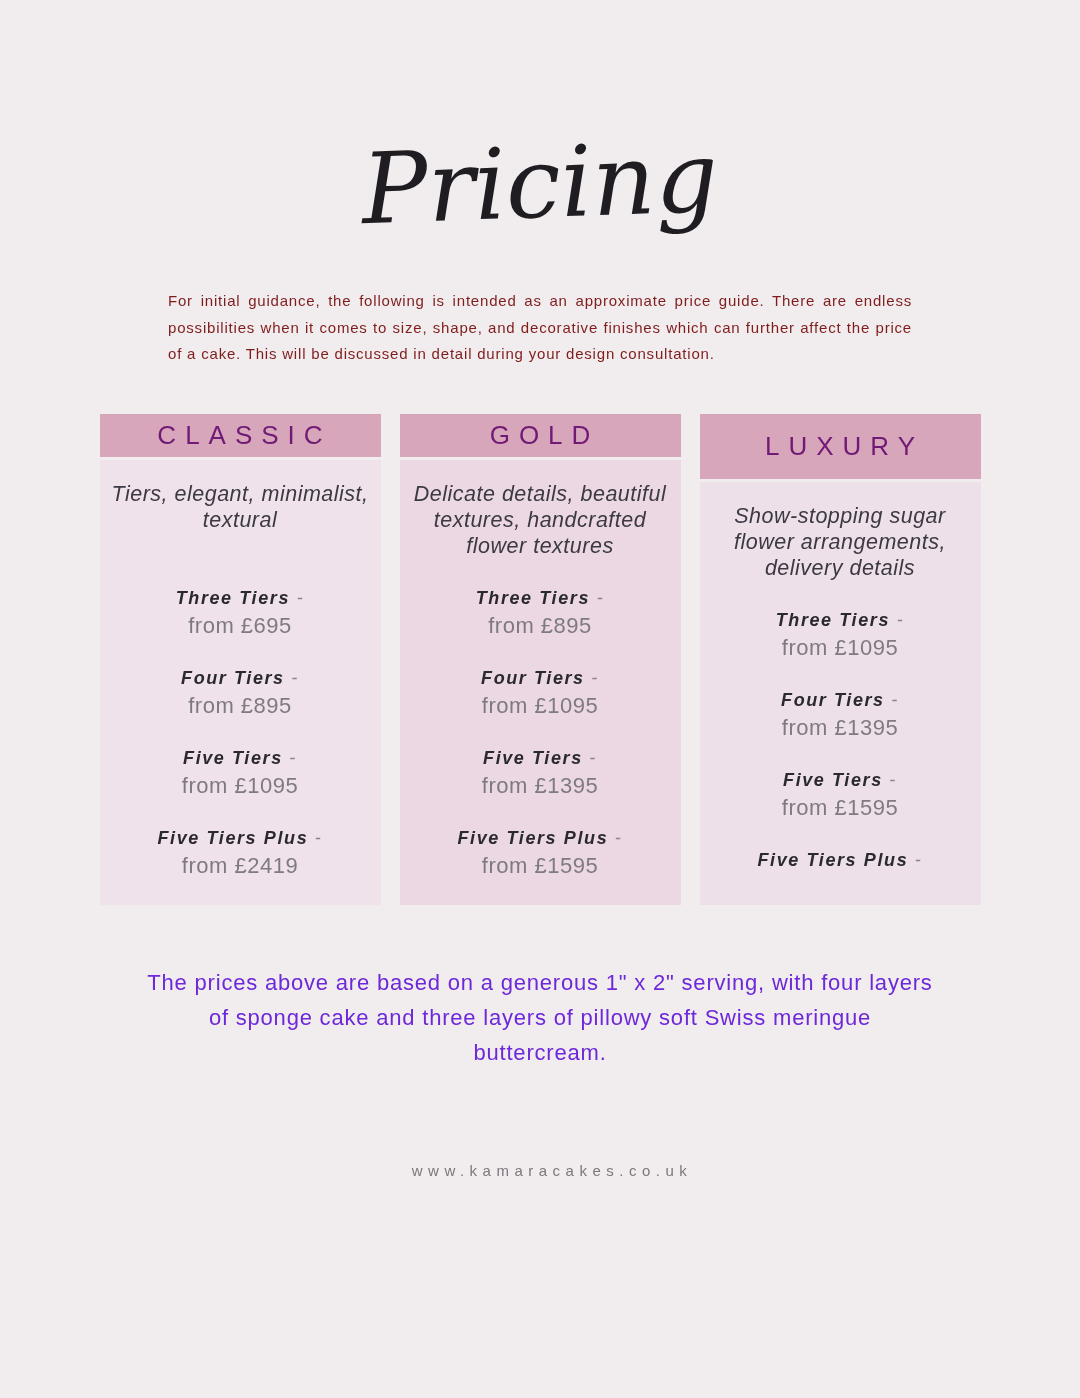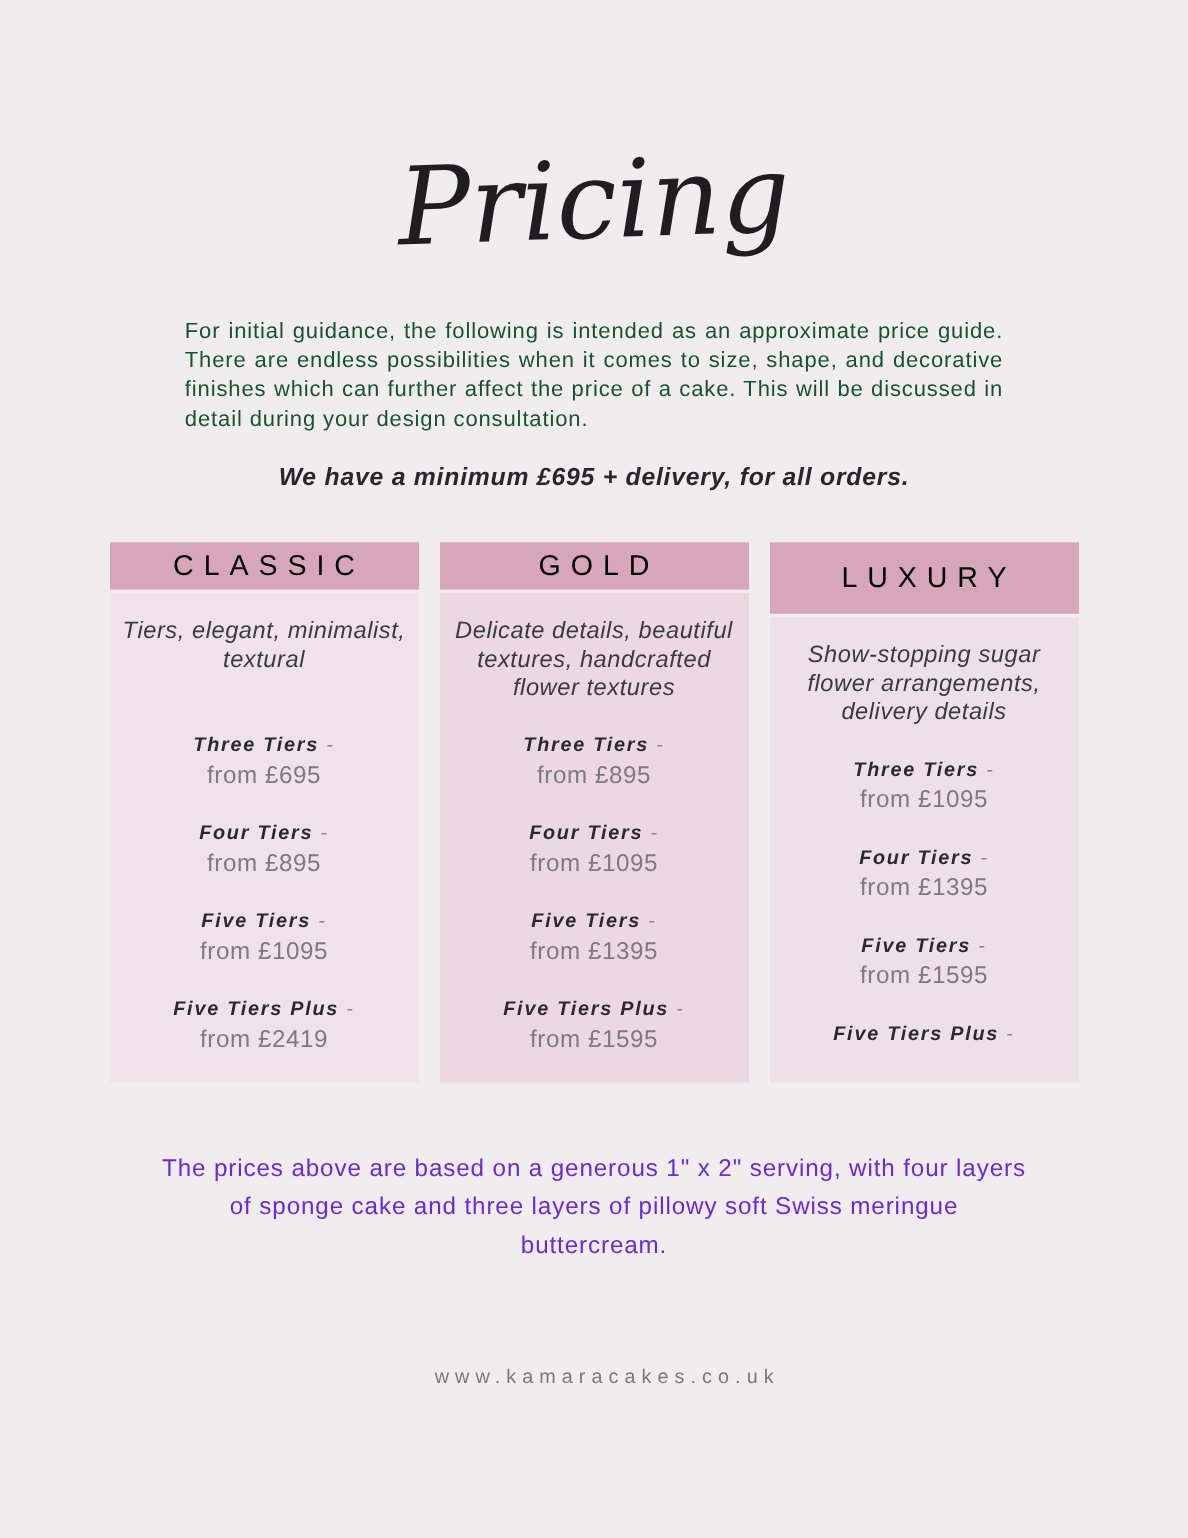--- a/index.html
+++ b/index.html
@@ -22,45 +22,45 @@
     font-weight: 400;
     font-size: 98px;
     line-height: 158px;
     color: #1f1d21;
     transform: rotate(-2deg);
   }
   .intro {
     width: 744px;
     margin: 16px auto 0;
     text-align: justify;
-    font-size: 20px;
+    font-size: 15px;
     line-height: 26.5px;
     letter-spacing: 0.8px;
-    color: #14532d;
+    color: #7f1d1d;
   }
   .minimum {
     margin-top: 27px;
     text-align: center;
     font-size: 22.5px;
     font-weight: bold;
     font-style: italic;
     letter-spacing: 0.7px;
     color: #29272a;
   }
   .columns {
     width: 881px;
     margin: 46px auto 0;
     display: flex;
     gap: 19px;
   }
   .col { flex: 1; display: flex; flex-direction: column; height: 491px; }
   .col-header {
     height: 65px;
     background: #d7a6ba;
-    color: #000000;
+    color: #701a75;
     display: flex;
     align-items: center;
     justify-content: center;
     font-size: 26px;
     letter-spacing: 9px;
     text-indent: 9px;
     margin-bottom: 3px;
     text-align: center;
   }
   .col-body { flex: 1; padding-top: 21px; text-align: center; }
@@ -97,36 +97,35 @@
     margin: 60px auto 0;
     text-align: center;
     font-size: 22px;
     line-height: 35px;
     letter-spacing: 0.8px;
     color: #6d28d9;
   }
   .website {
     margin-top: 92px;
     text-align: center;
-    font-size: 18px;
+    font-size: 15px;
     letter-spacing: 5.5px;
     color: #7b777c;
     margin-left: 24px;
   }
 </style>
 </head>
 <body>
 
 <div class="page">
 
   <h1 class="title">Pricing</h1>
 
   <p class="intro">For initial guidance, the following is intended as an approximate price guide. There are endless possibilities when it comes to size, shape, and decorative finishes which can further affect the price of a cake.  This will be discussed in detail during your design consultation.</p>
 
-  <p class="minimum">We have a minimum £695 + delivery, for all orders.</p>
 
   <div class="columns">
 
     <section class="col col-classic">
       <header class="col-header">
         <span>CLASSIC</span>
       </header>
       <div class="col-body">
         <p class="desc">Tiers, elegant, minimalist, textural</p>
         <div class="tier">

